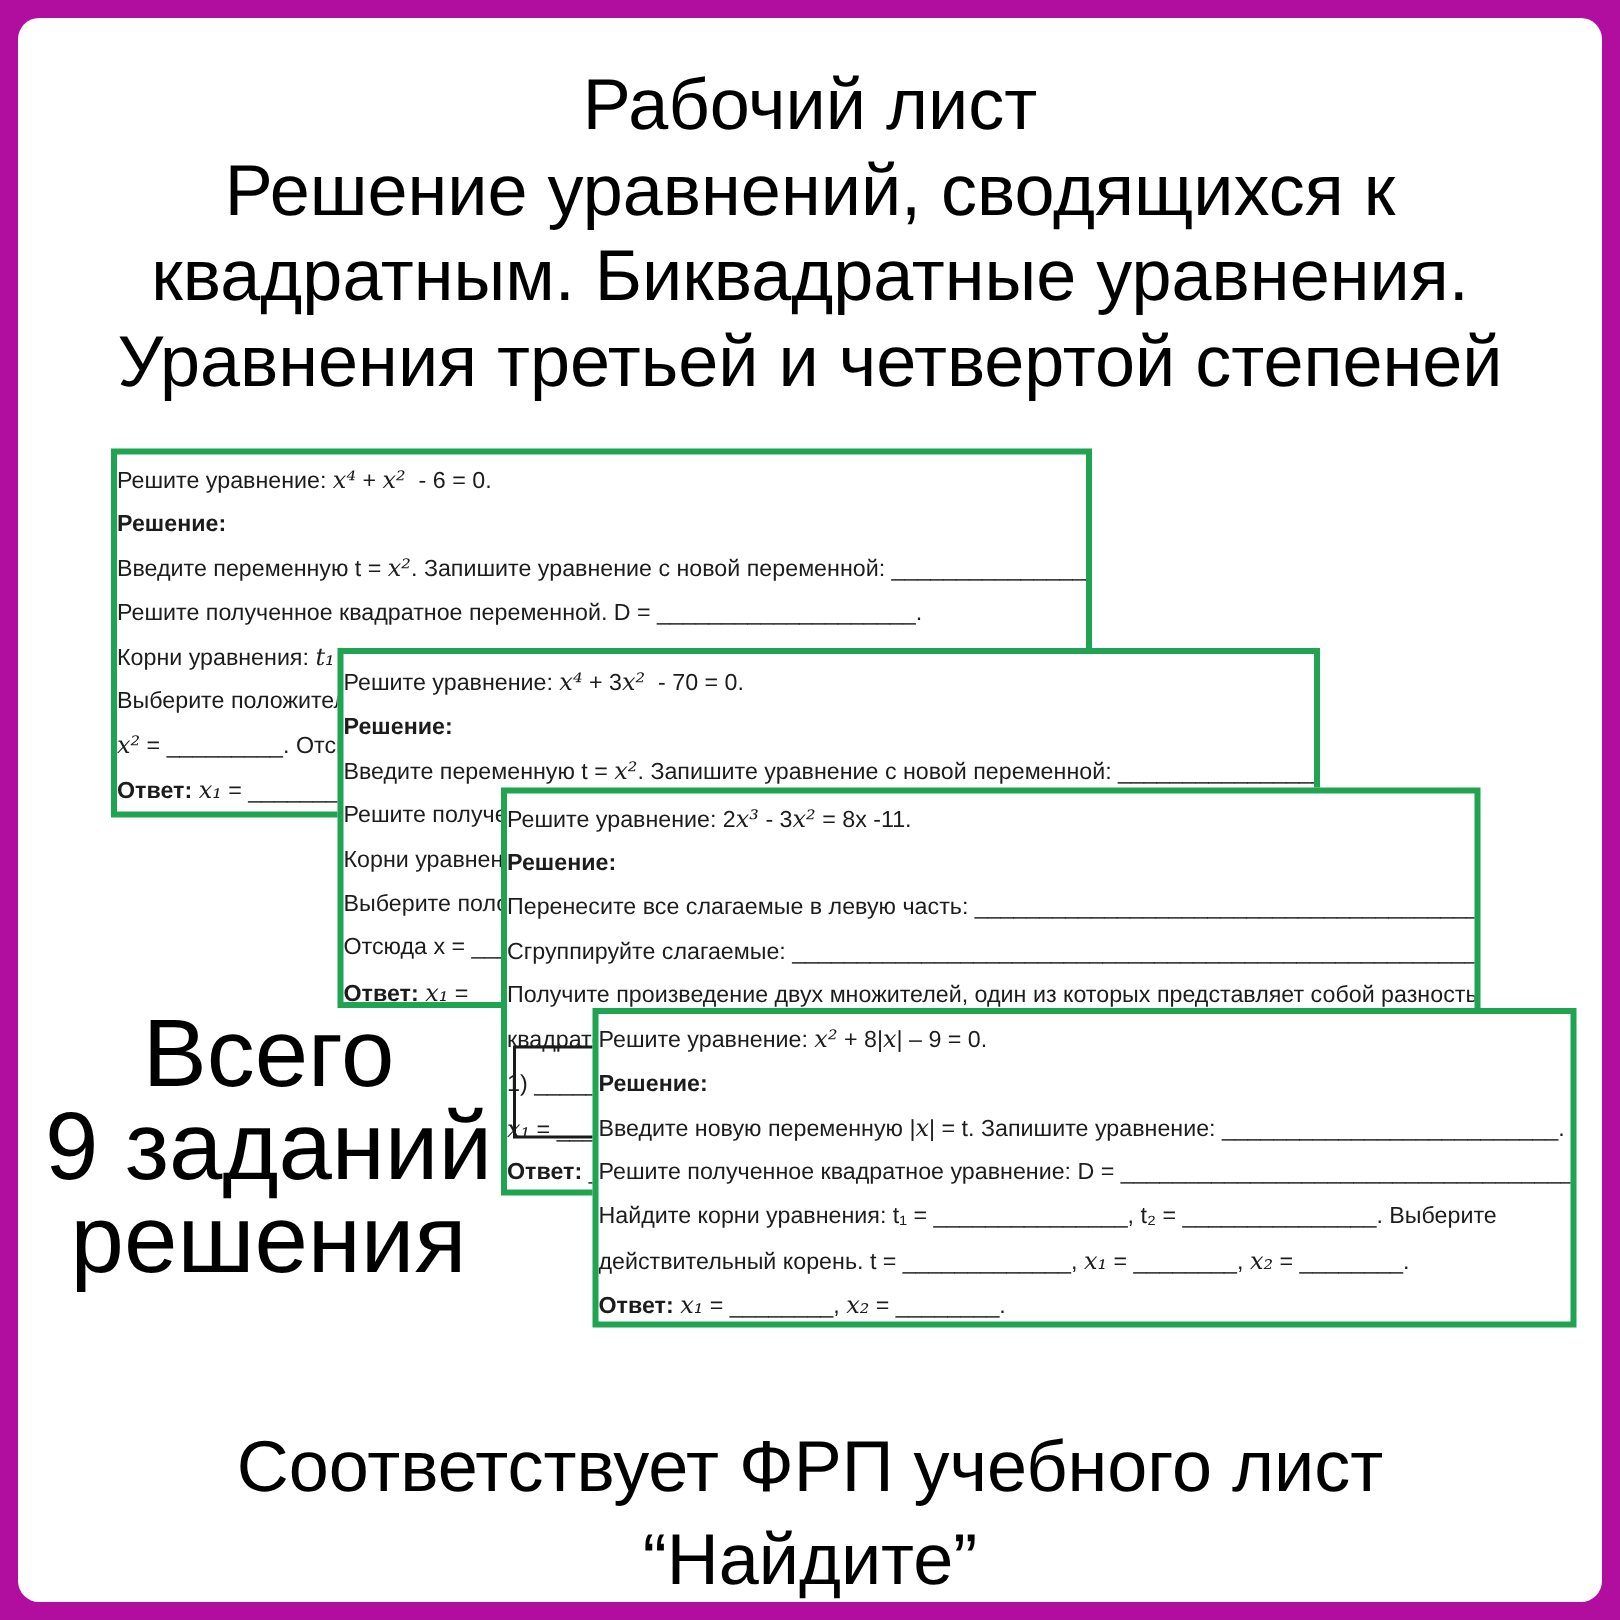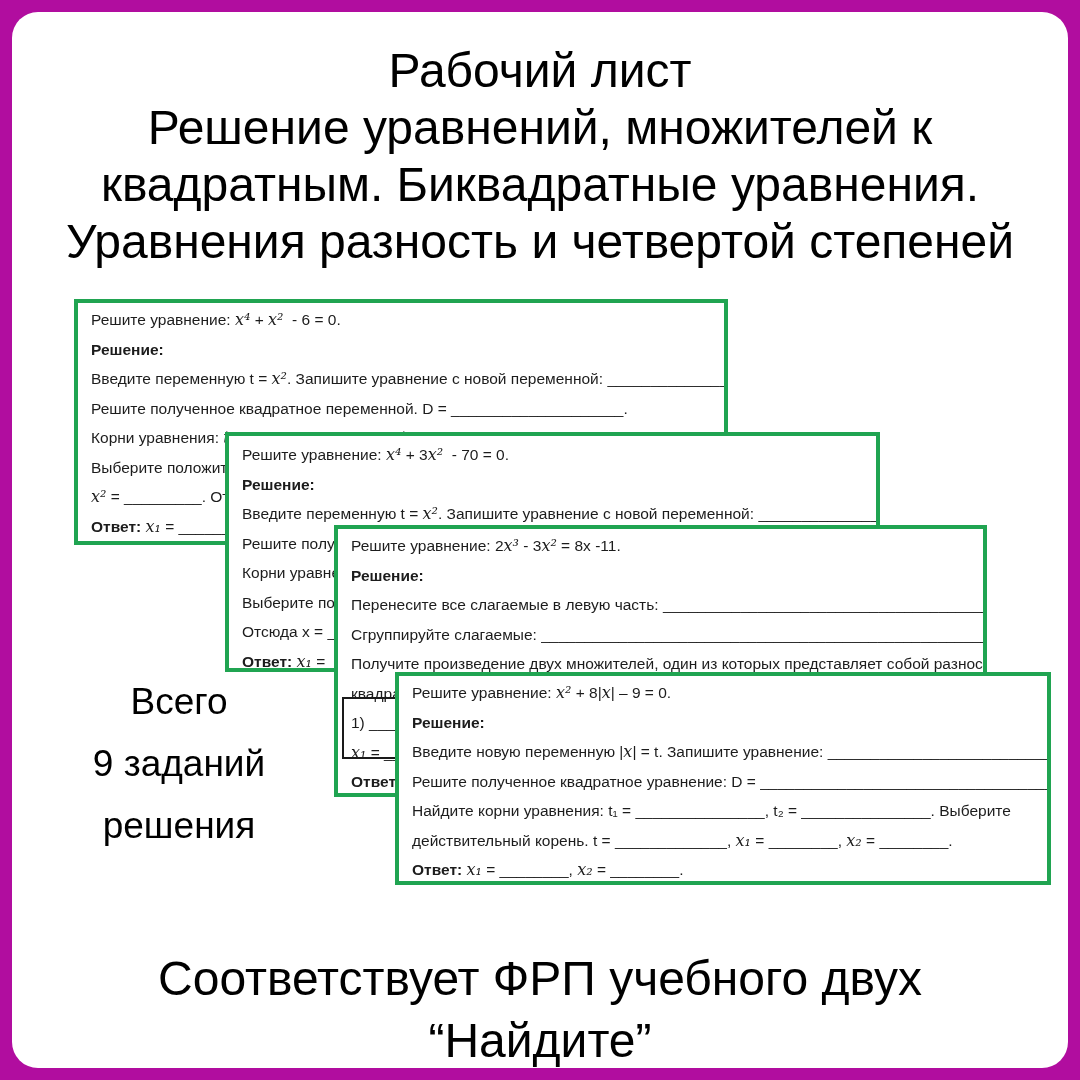--- a/index.html
+++ b/index.html
@@ -2,66 +2,66 @@
 <html lang="ru"><head>
 <meta charset="utf-8">
 <style>
   html,body{margin:0;padding:0;}
   body{
     width:1080px;height:1080px;position:relative;overflow:hidden;
     background:#b10d9f;
     font-family:"Liberation Sans", sans-serif;
   }
   .page{
-    position:absolute;inset:12px;background:#ffffff;border-radius:26px;
+    position:absolute;inset:12px;background:#ffffff;border-radius:14px;
   }
   
   .title{
     position:absolute;left:0;right:0;top:30px;text-align:center;
     font-size:48px;line-height:57px;color:#000;white-space:nowrap;
   }
   .promo{
     position:absolute;left:14px;top:659px;width:306px;text-align:center;
-    font-size:37px;line-height:62px;color:#000;white-space:nowrap;
+    font-size:64px;line-height:62px;color:#000;white-space:nowrap;
   }
   .footer{
     position:absolute;left:0;right:0;top:936px;text-align:center;
     font-size:48px;line-height:62px;color:#000;white-space:nowrap;
   }
   
   .card{
     position:absolute;background:#fff;border:4px solid #20a451;
     box-sizing:border-box;overflow:hidden;color:#1c1c1c;padding-top:2px;
   }
   .card1{left:62px;  top:287px; width:654px; height:246px; z-index:1;}
   .card2{left:213px; top:420px; width:655px; height:240px; z-index:2;}
   .card3{left:322px; top:513px; width:653px; height:272px; z-index:3;}
   .card4{left:383px; top:660px; width:656px; height:213px; z-index:4;}
   .card2{padding-top:4px;}
   .ln{
-    height:29.5px;line-height:29.5px;padding-left:13px;
+    height:29.5px;line-height:29.5px;
     white-space:pre;font-size:15.5px;
   }
   .ln .b{font-weight:bold;}
   .ln .m{font-family:"DejaVu Serif", serif;font-style:italic;font-size:16px;}
   .answer-box{
     position:absolute;left:4px;top:168px;width:330px;height:58px;
     border:2px solid #1a1a1a;
   }
 </style>
 </head>
 <body>
 
 <div class="page">
 
   <div class="title">
     <div>Рабочий лист</div>
-    <div>Решение уравнений, множителей к</div>
+    <div>Решение уравнений, сводящихся к</div>
     <div>квадратным. Биквадратные уравнения.</div>
-    <div>Уравнения разность и четвертой степеней</div>
+    <div>Уравнения третьей и четвертой степеней</div>
   </div>
 
   <div class="card card1">
       <div class="ln"><span>Решите уравнение: </span><span class="m">x⁴</span><span> + </span><span class="m">x²</span><span>  - 6 = 0.</span></div>
       <div class="ln"><span class="b">Решение:</span></div>
       <div class="ln"><span>Введите переменную t = </span><span class="m">x²</span><span>. Запишите уравнение с новой переменной: ___________________</span></div>
       <div class="ln"><span>Решите полученное квадратное переменной. D = ____________________.</span></div>
       <div class="ln"><span>Корни уравнения: </span><span class="m">t₁</span><span> = ________________, </span><span class="m">t₂</span><span> = ________________</span></div>
       <div class="ln"><span>Выберите положительный корень: t = ____________.</span></div>
       <div class="ln"><span class="m">x²</span><span> = _________. Отсюда x = _________.</span></div>
@@ -99,17 +99,17 @@
       <div class="ln"><span class="b">Ответ: </span><span class="m">x₁</span><span> = ________, </span><span class="m">x₂</span><span> = ________.</span></div>
     </div>
 
   <div class="promo">
     <div>Всего</div>
     <div>9 заданий</div>
     <div>решения</div>
   </div>
 
   <div class="footer">
-    <div>Соответствует ФРП учебного двух</div>
+    <div>Соответствует ФРП учебного лист</div>
     <div>“Найдите”</div>
   </div>
 
 </div>
 
 </body></html>

